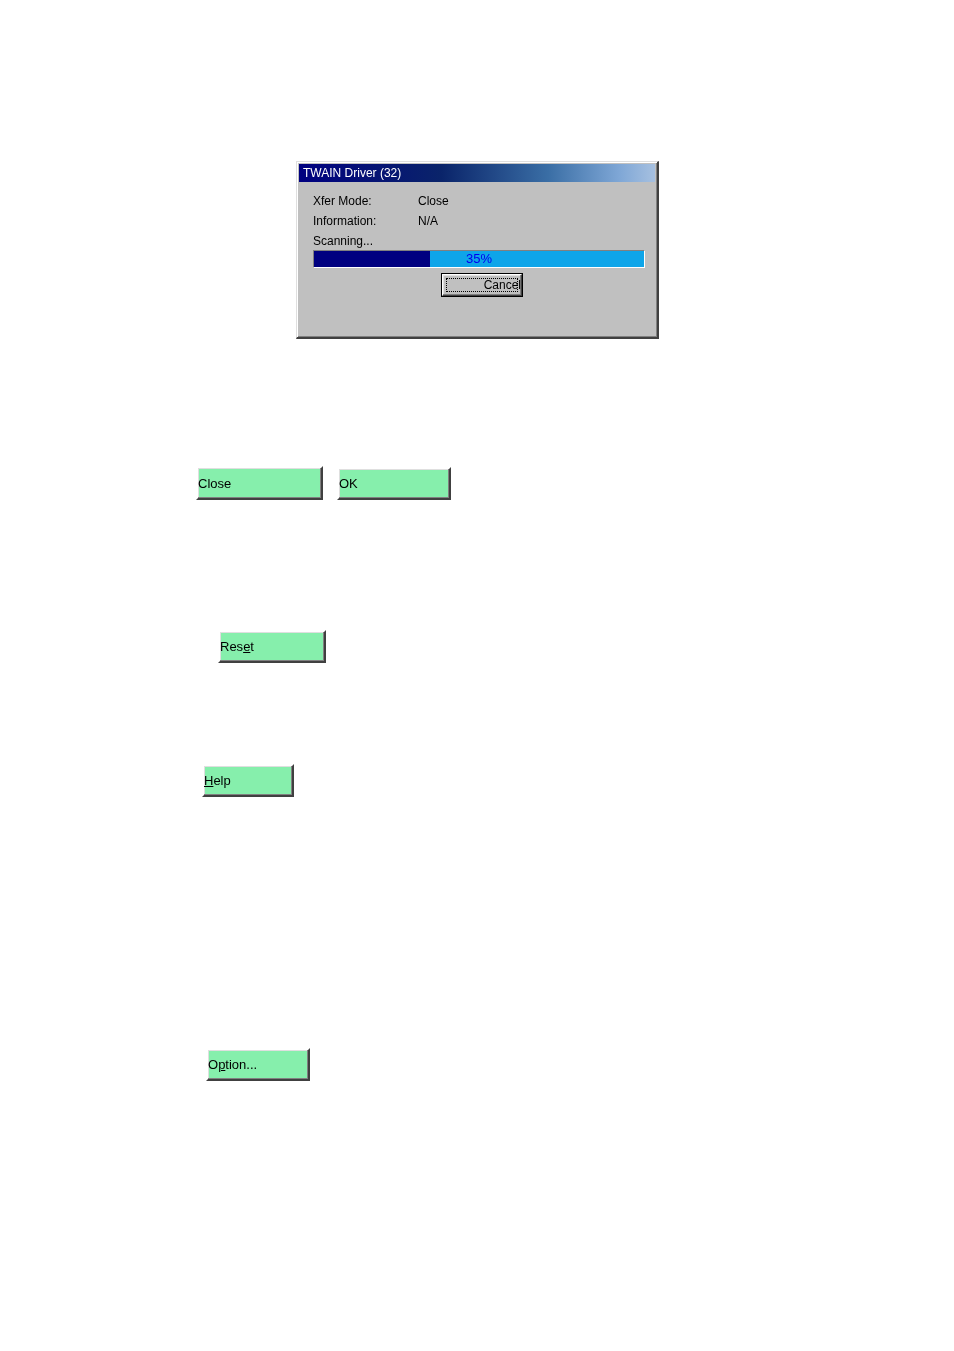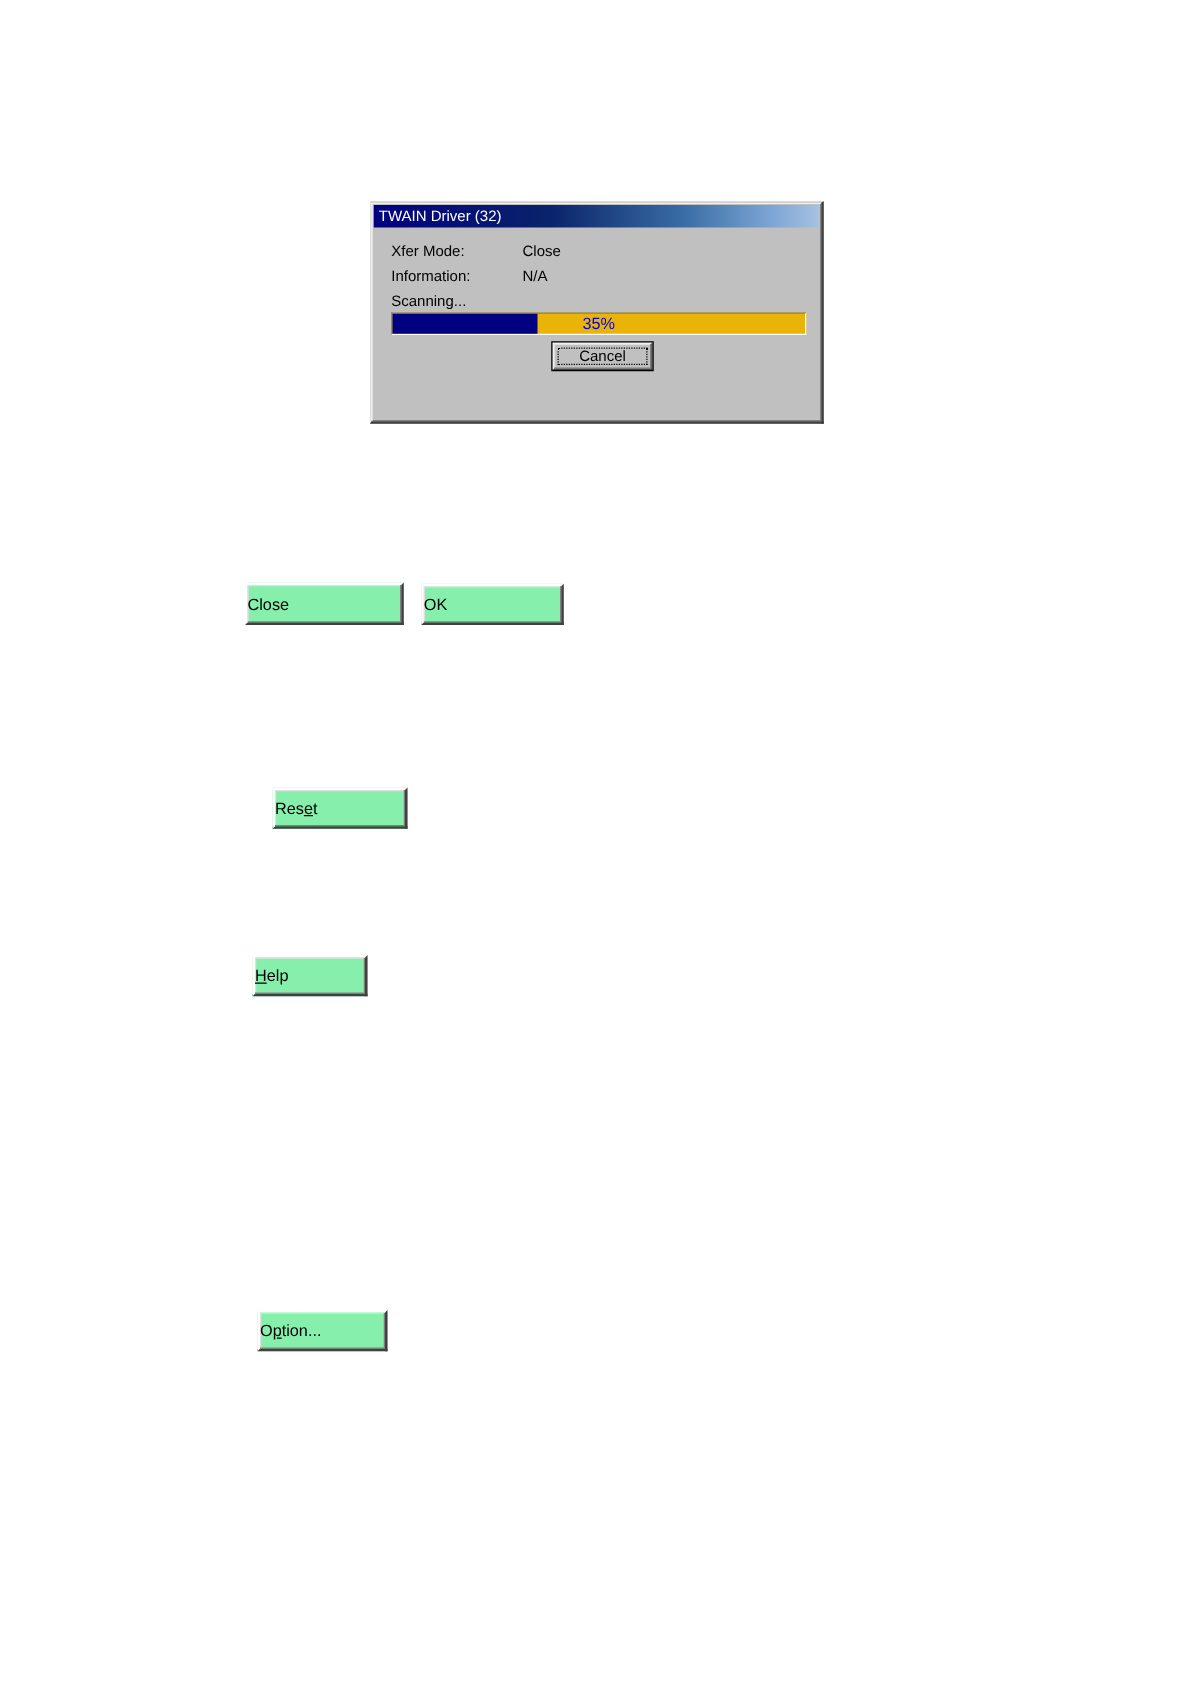--- a/index.html
+++ b/index.html
@@ -50,21 +50,21 @@
   .row .lbl {
     width: 105px;
   }
   .scanning {
     margin-top: 0;
     margin-bottom: 2px;
   }
   .progress-frame {
     width: 330px;
     height: 16px;
-    background: #eab308;
+    background: #0ea5e9;
     border-top: 1px solid #808080;
     border-left: 1px solid #808080;
     border-right: 1px solid #fff;
     border-bottom: 1px solid #fff;
     position: relative;
     margin-bottom: 6px;
   }
   .progress-fill {
     position: absolute;
     left: 0;
@@ -92,21 +92,21 @@
     height: 20px;
     background: #c0c0c0;
     border-top: 1px solid #fff;
     border-left: 1px solid #fff;
     border-right: 1px solid #404040;
     border-bottom: 1px solid #404040;
     box-shadow: inset -1px -1px 0 #808080, inset 1px 1px 0 #dfdfdf;
     position: relative;
     display: flex;
     align-items: center;
-    justify-content: center;
+    justify-content: flex-end;
     outline: 1px solid #000;
   }
   .btn-focus .focus-rect {
     position: absolute;
     left: 3px; right: 3px; top: 3px; bottom: 3px;
     border: 1px dotted #000;
     pointer-events: none;
   }
 
   

